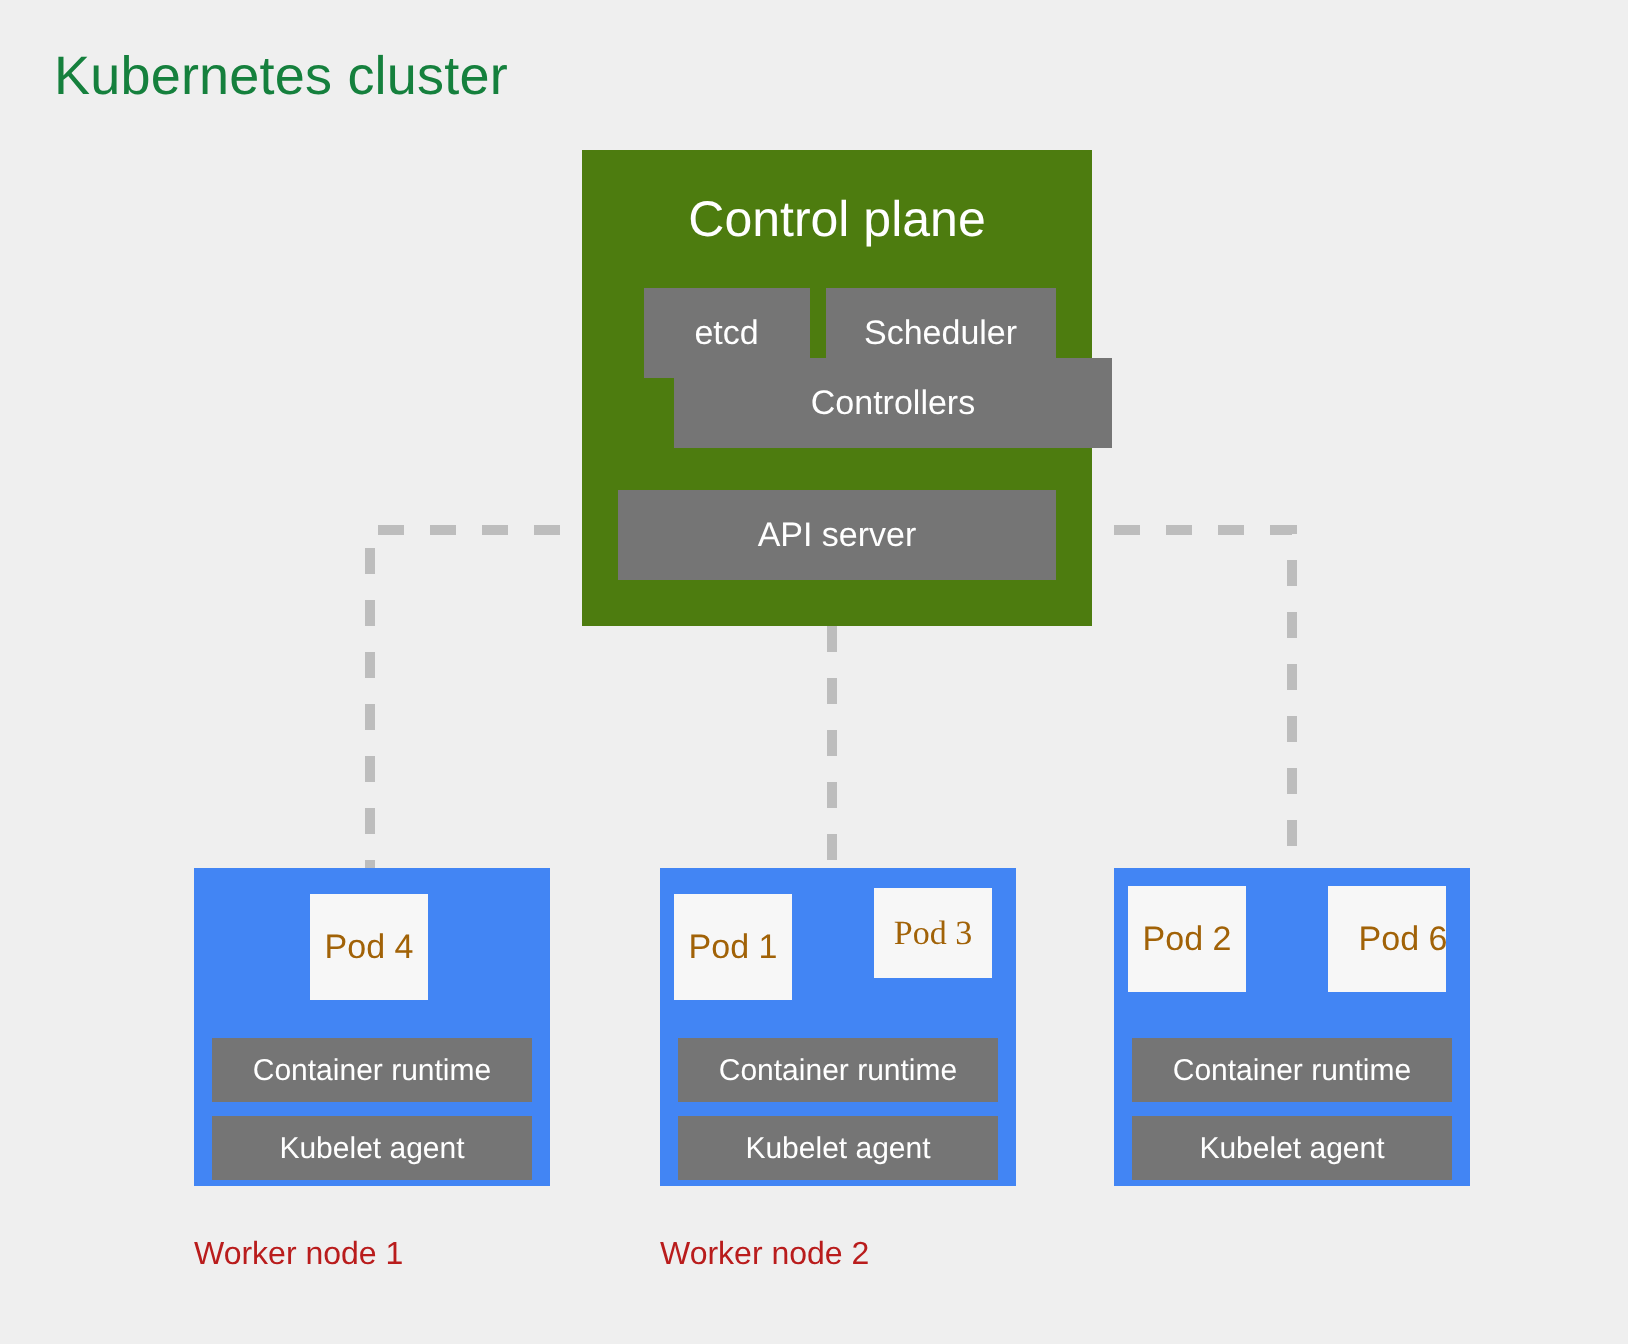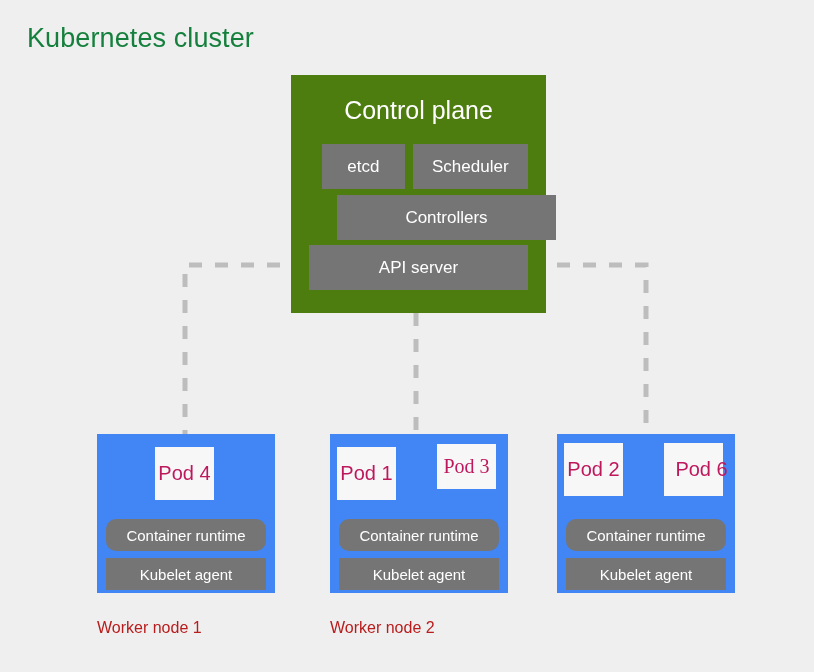--- a/index.html
+++ b/index.html
@@ -74,64 +74,64 @@
     font-size: 17px;
     display: flex;
     align-items: center;
     justify-content: center;
     box-sizing: border-box;
     white-space: nowrap;
   }
   .cp-row-1 { left: 18px; top: 69px; width: 219px; height: 45px; }
   .cp-etcd      { width: 88px;  height: 45px; margin-left: 13px; }
   .cp-scheduler { width: 123px; height: 45px; }
-  .cp-row-2 { left: 18px; top: 120px; width: 219px; height: 45px; padding-left: 28px; }
+  .cp-row-2 { left: 18px; top: 104px; width: 219px; height: 45px; padding-left: 28px; }
   .cp-controllers { width: 219px; height: 45px; }
   .cp-row-3 { left: 18px; top: 170px; width: 219px; height: 45px; }
   .cp-api { width: 219px; height: 45px; }
 
   
   .worker {
     position: absolute;
     top: 434px;
     width: 178px;
     height: 159px;
     background: #4285f4;
     box-sizing: border-box;
   }
   .worker-1 { left: 97px; }
   .worker-2 { left: 330px; padding-left: 17px; }
   .worker-n { left: 557px; }
 
   .pod {
     position: absolute;
     background: #f7f7f7;
-    color: #be185d;
-    font-size: 20px;
+    color: #a16207;
+    font-size: 17px;
     display: flex;
     align-items: center;
     justify-content: center;
     box-sizing: border-box;
     white-space: nowrap;
   }
   .node-box {
     position: absolute;
     background: #757575;
     color: #ffffff;
     font-size: 15px;
     display: flex;
     align-items: center;
     justify-content: center;
     box-sizing: border-box;
     white-space: nowrap;
     left: 9px;
     width: 160px;
     height: 32px;
   }
-  .node-runtime { top: 85px; border-radius: 10px; }
+  .node-runtime { top: 85px; }
   .node-kubelet { top: 124px; }
 
   
   .w1-pod4 { left: 58px; top: 13px; width: 59px; height: 53px; }
 
   .w2-pod1 { left: 7px;  top: 13px; width: 59px; height: 53px; }
   .w2-pod3 { left: 107px; top: 10px; width: 59px; height: 45px; font-family: Liberation Serif, serif; }
 
   .wn-pod2 { left: 7px;  top: 9px;  width: 59px; height: 53px; }
   .wn-pod6 { left: 107px; top: 9px;  width: 59px; height: 53px; padding-left: 16px; }

